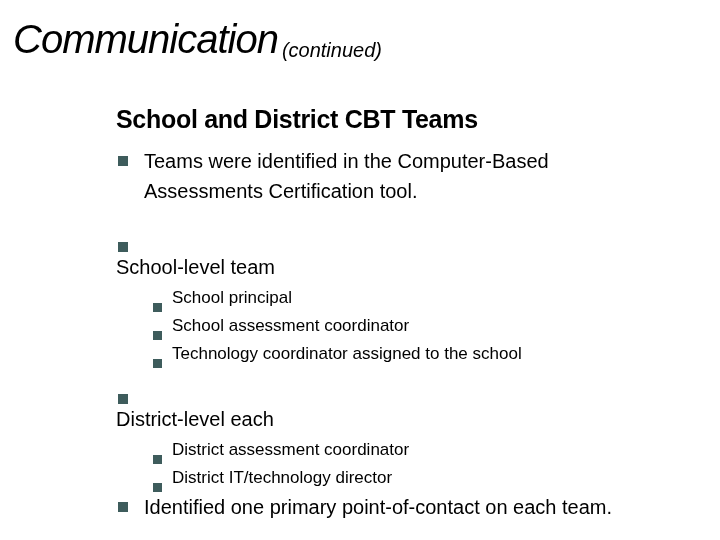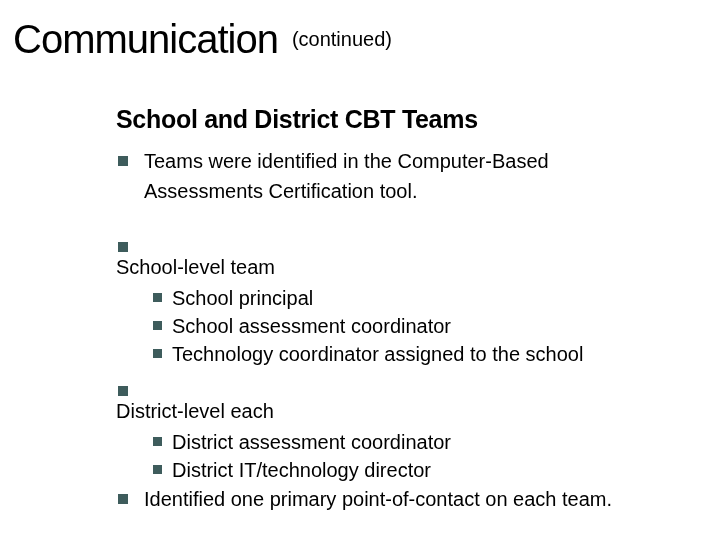--- a/index.html
+++ b/index.html
@@ -23,23 +23,24 @@
     width: 720px;
     height: 540px;
     background: var(--bg-color);
     overflow: hidden;
   }
   .title-row {
     position: absolute;
     left: 13px;
     top: 16px;
     display: flex;
-    align-items: center;
-    gap: 14px;
+    align-items: flex-end;
+    gap: 4px;
     white-space: nowrap;
+    font-style: italic;
   }
   .title-main {
     font-size: 40px;
     letter-spacing: -1px;
     line-height: 1.15;
   }
   .title-suffix {
     font-size: 20px;
   }
   .content {
@@ -75,30 +76,31 @@
   }
   .lvl1 .sq {
     width: 10px;
     height: 10px;
     margin: 10px 16px 0 2px;
   }
   .lvl1 .txt {
     max-width: 505px;
   }
   .lvl2 {
-    font-size: 20px;
+    font-size: 17px;
     line-height: 28px;
+    align-items: flex-end;
   }
   .lvl2 .sq {
     width: 9px;
     height: 9px;
     margin: 9px 10px 0 37px;
   }
   .mb10 { margin-bottom: 26px; }
-  .mb4  { margin-bottom: 8px; }
+  .mb4  { margin-bottom: 16px; }
   .mb2  { margin-bottom: 2px; flex-direction: column; }
 </style>
 </head>
 <body>
 
 <div class="slide">
 
   <div class="title-row">
     <span class="title-main">Communication</span>
     <span class="title-suffix">(continued)</span>

